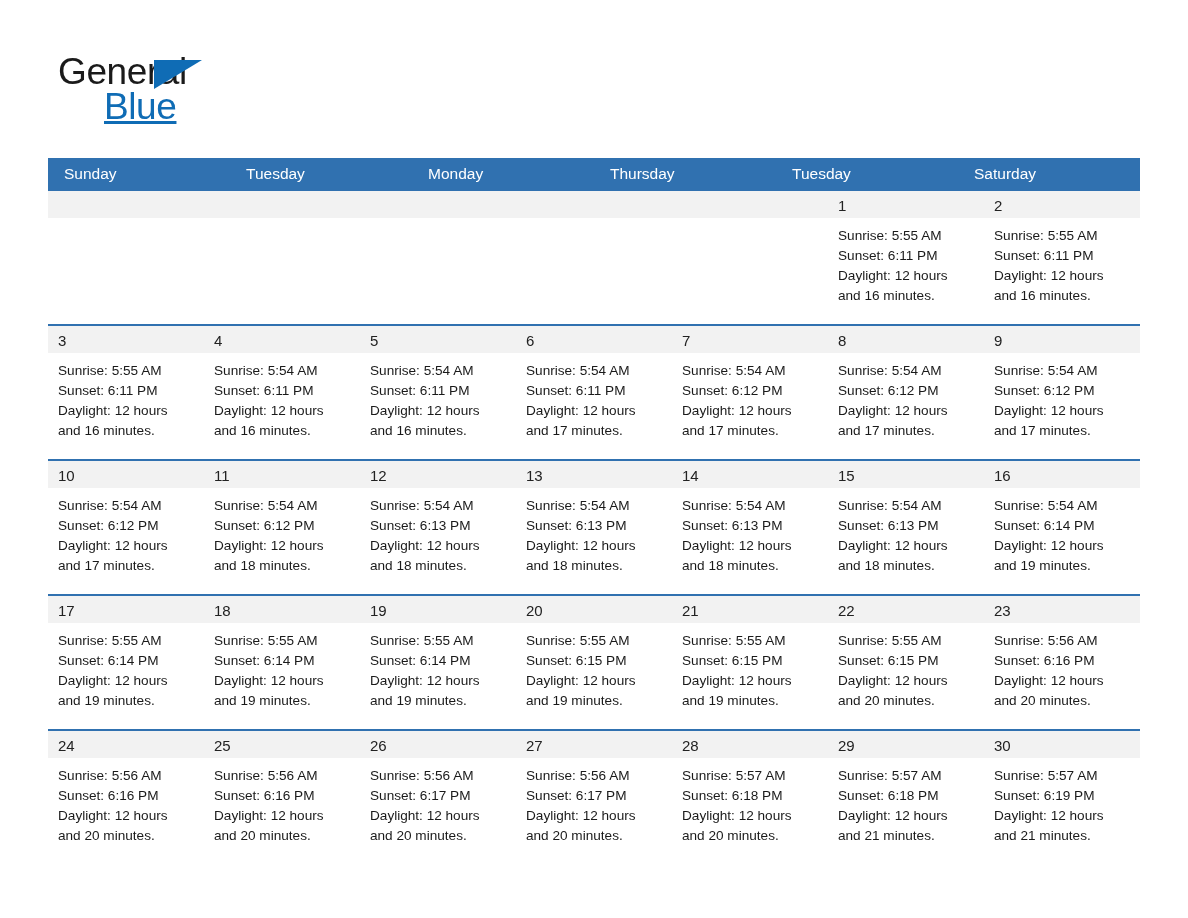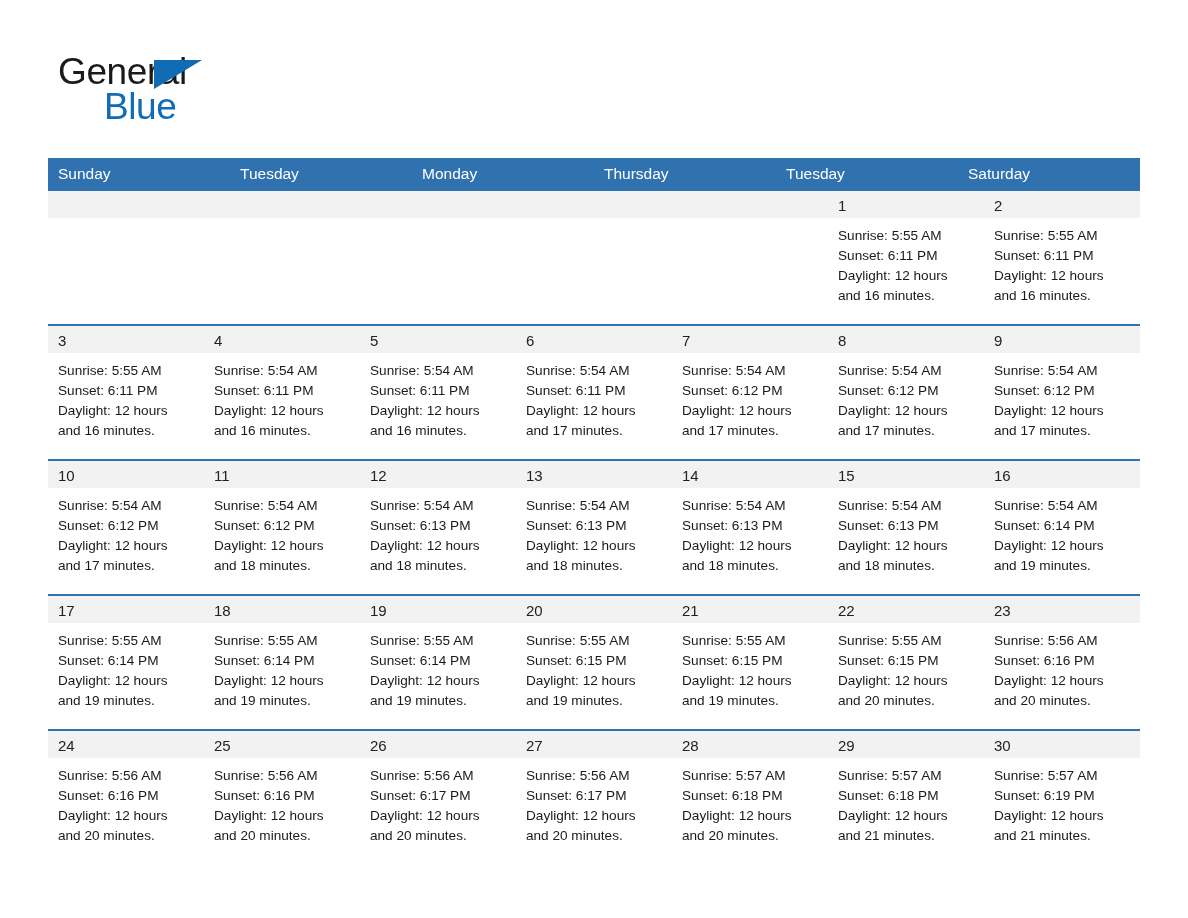--- a/index.html
+++ b/index.html
@@ -57,20 +57,21 @@
   }
   .brand-line2 {
     display: block;
     margin-top: -6px;
     margin-left: 46px;
     font-size: 37px;
     line-height: 42px;
     letter-spacing: -0.4px;
     color: #0f6cb5;
     font-weight: 400;
+    text-decoration: underline;
   }
   .title-block {
     position: absolute;
     right: 0;
     top: 0;
     text-align: right;
   }
   .cal-title {
     font-size: 40px;
     line-height: 52px;
@@ -94,21 +95,21 @@
     top: 158px;
     width: 1092px;
   }
   .weekhead {
     display: flex;
     background: #3071b0;
   }
   .weekhead .wh-cell {
     flex: 1 1 0;
     box-sizing: border-box;
-    padding: 6px 10px 7px 10px;
+    padding: 6px 10px 7px 16px;
     color: #ffffff;
     font-size: 15.5px;
     line-height: 20px;
     white-space: nowrap;
   }
   .week {
     display: flex;
     border-top: 2px solid #3071b0;
     background: #ffffff;
   }

